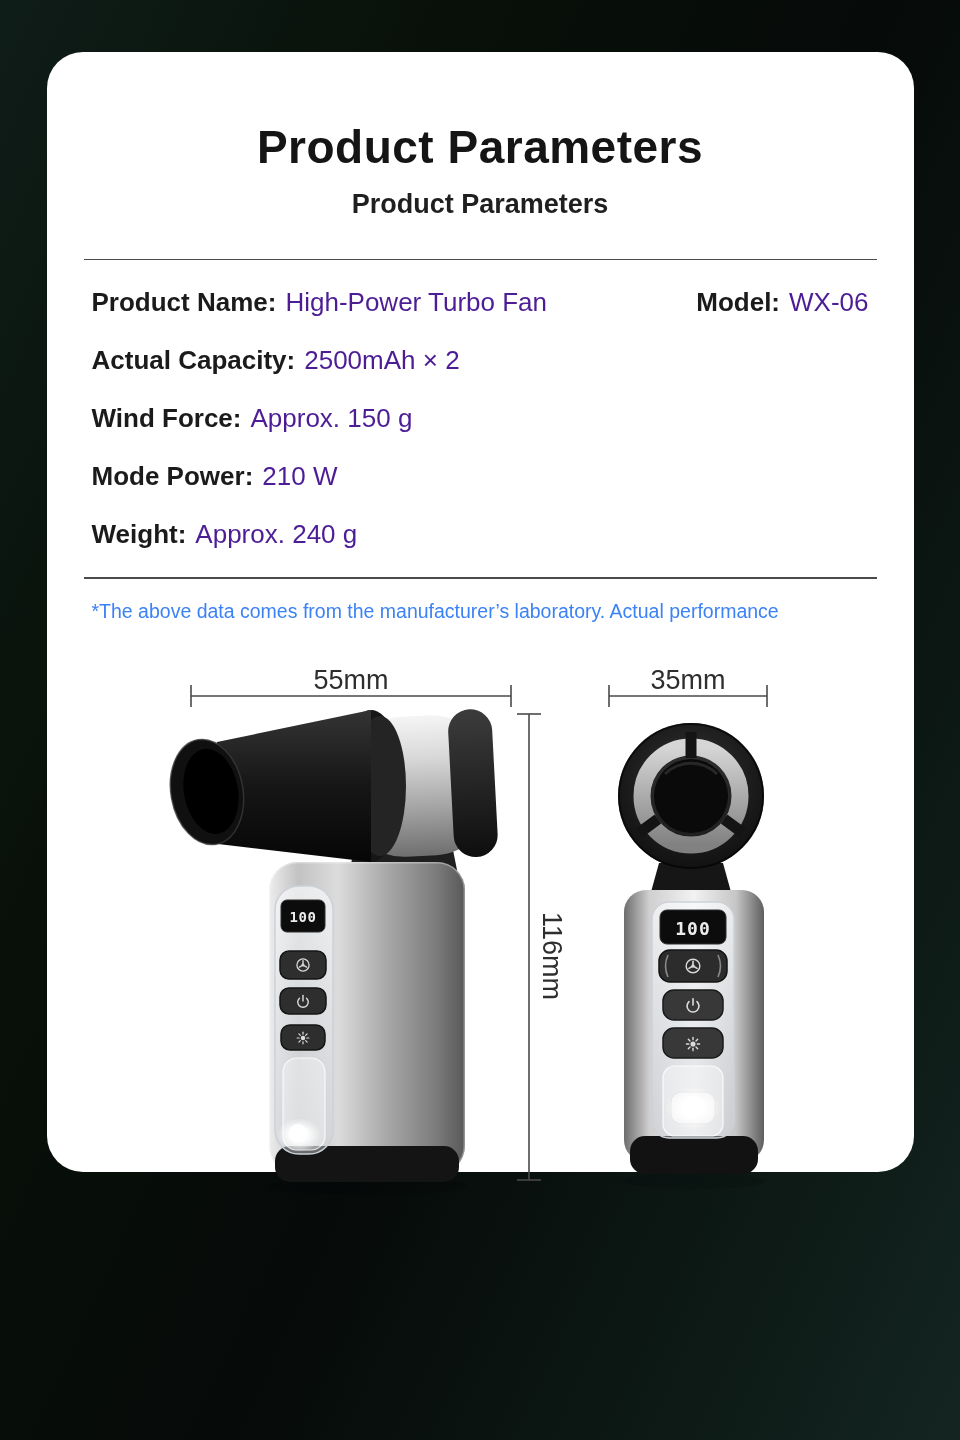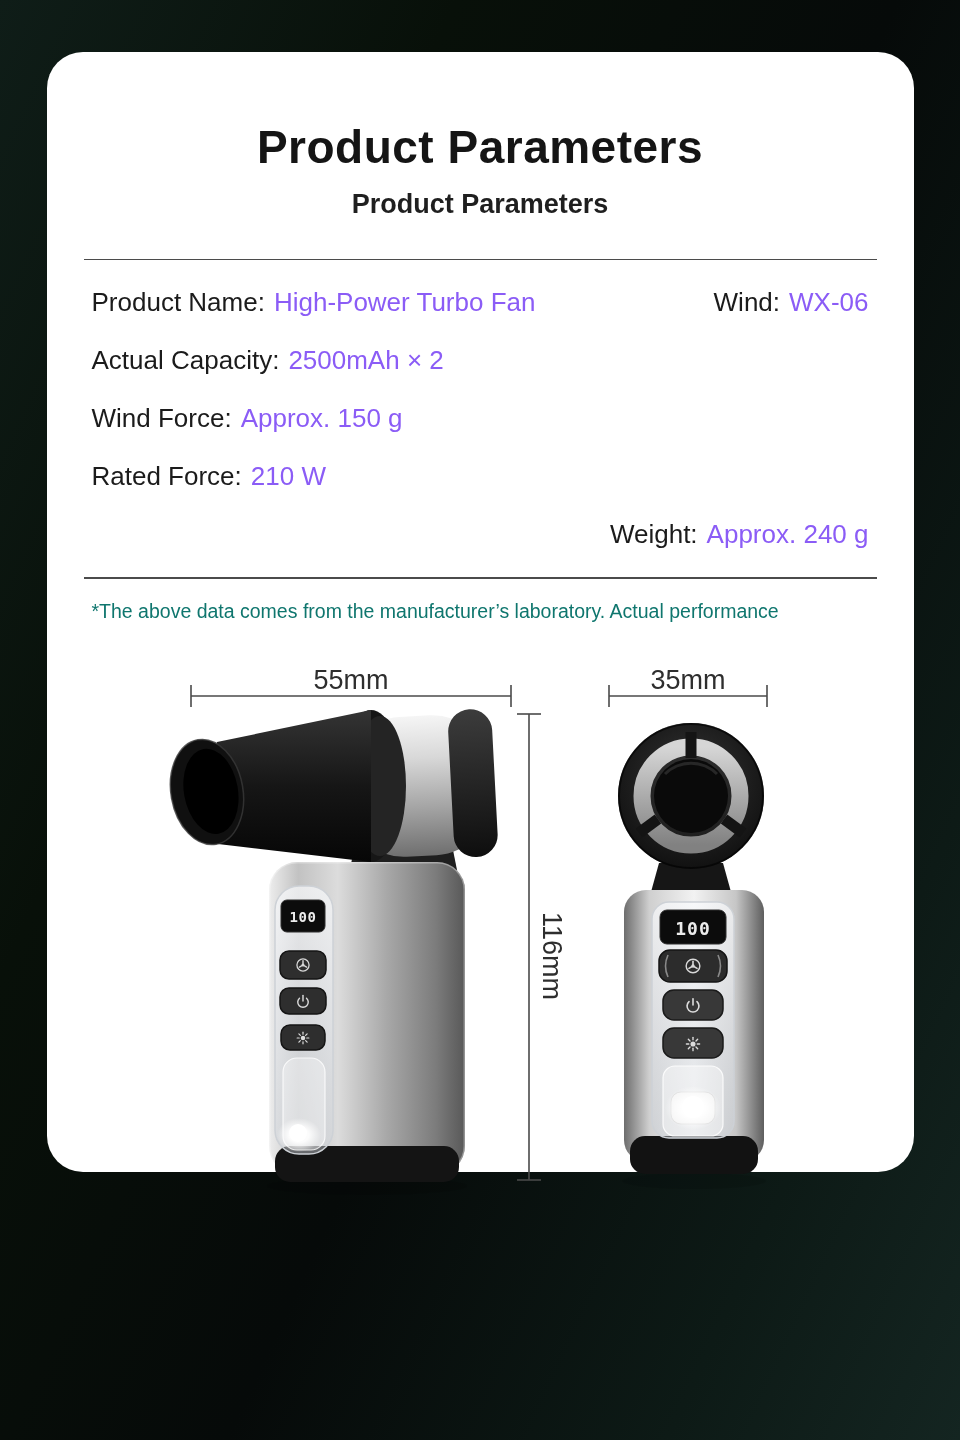--- a/index.html
+++ b/index.html
@@ -31,26 +31,26 @@
     height: 1.5px; background: #4b4b4b; border: none;
     margin: 38px -8px 0 -8px;
   }
   .divider.bottom { margin-top: 27px; }
   .specs { margin-top: 26px; }
   .spec-row {
     font-size: 26px; line-height: 32px;
     margin-bottom: 26px;
     display: flex; justify-content: space-between;
   }
-  .spec-row:last-child { margin-bottom: 0; justify-content: flex-end; }
-  .lbl { font-weight: 400; color: #1b1b1b; margin-right: 9px; }
-  .val { font-weight: 400; color: #8b5cf6; }
+  .spec-row:last-child { margin-bottom: 0; }
+  .lbl { font-weight: 700; color: #1b1b1b; margin-right: 9px; }
+  .val { font-weight: 400; color: #4c1d95; }
   .disclaimer {
     margin-top: 17px;
-    font-size: 19.5px; line-height: 30px; color: #0f766e;
+    font-size: 19.5px; line-height: 30px; color: #3b82f6;
   }
   .figure { position: relative; margin-top: 20px; margin-left: 7px; width: 720px; height: 560px; }
   .figure svg { display: block; }
   .dim {
     font-size: 27px; fill: #2e2e2e;
     font-family: "Liberation Sans", sans-serif;
   }
   .lcd {
     font-family: "DejaVu Sans Mono", monospace;
     font-weight: bold; fill: #ececec;
@@ -64,30 +64,30 @@
 <div class="card">
 
   <h1 class="title">Product Parameters</h1>
   <h2 class="subtitle">Product Parameters</h2>
 
   <hr class="divider">
 
   <div class="specs">
     <div class="spec-row">
       <div><span class="lbl">Product Name:</span><span class="val">High-Power Turbo Fan</span></div>
-      <div><span class="lbl">Wind:</span><span class="val">WX-06</span></div>
+      <div><span class="lbl">Model:</span><span class="val">WX-06</span></div>
     </div>
     <div class="spec-row">
       <div><span class="lbl">Actual Capacity:</span><span class="val">2500mAh × 2</span></div>
     </div>
     <div class="spec-row">
       <div><span class="lbl">Wind Force:</span><span class="val">Approx. 150 g</span></div>
     </div>
     <div class="spec-row">
-      <div><span class="lbl">Rated Force:</span><span class="val">210 W</span></div>
+      <div><span class="lbl">Mode Power:</span><span class="val">210 W</span></div>
     </div>
     <div class="spec-row">
       <div><span class="lbl">Weight:</span><span class="val">Approx. 240 g</span></div>
     </div>
   </div>
 
   <hr class="divider bottom">
 
   <p class="disclaimer"><span>*The above data comes from the manufacturer’s laboratory. Actual performance</span><br></p>
 

